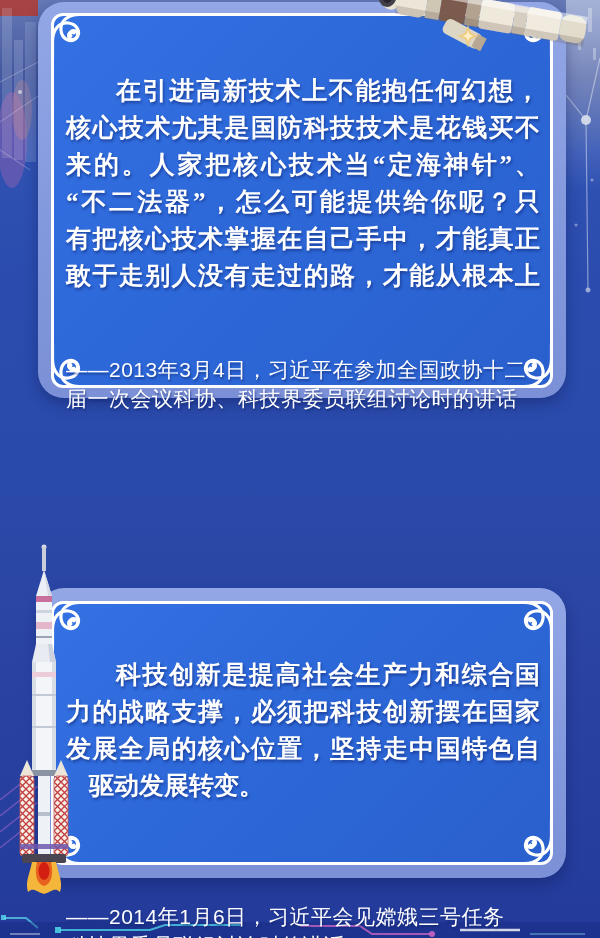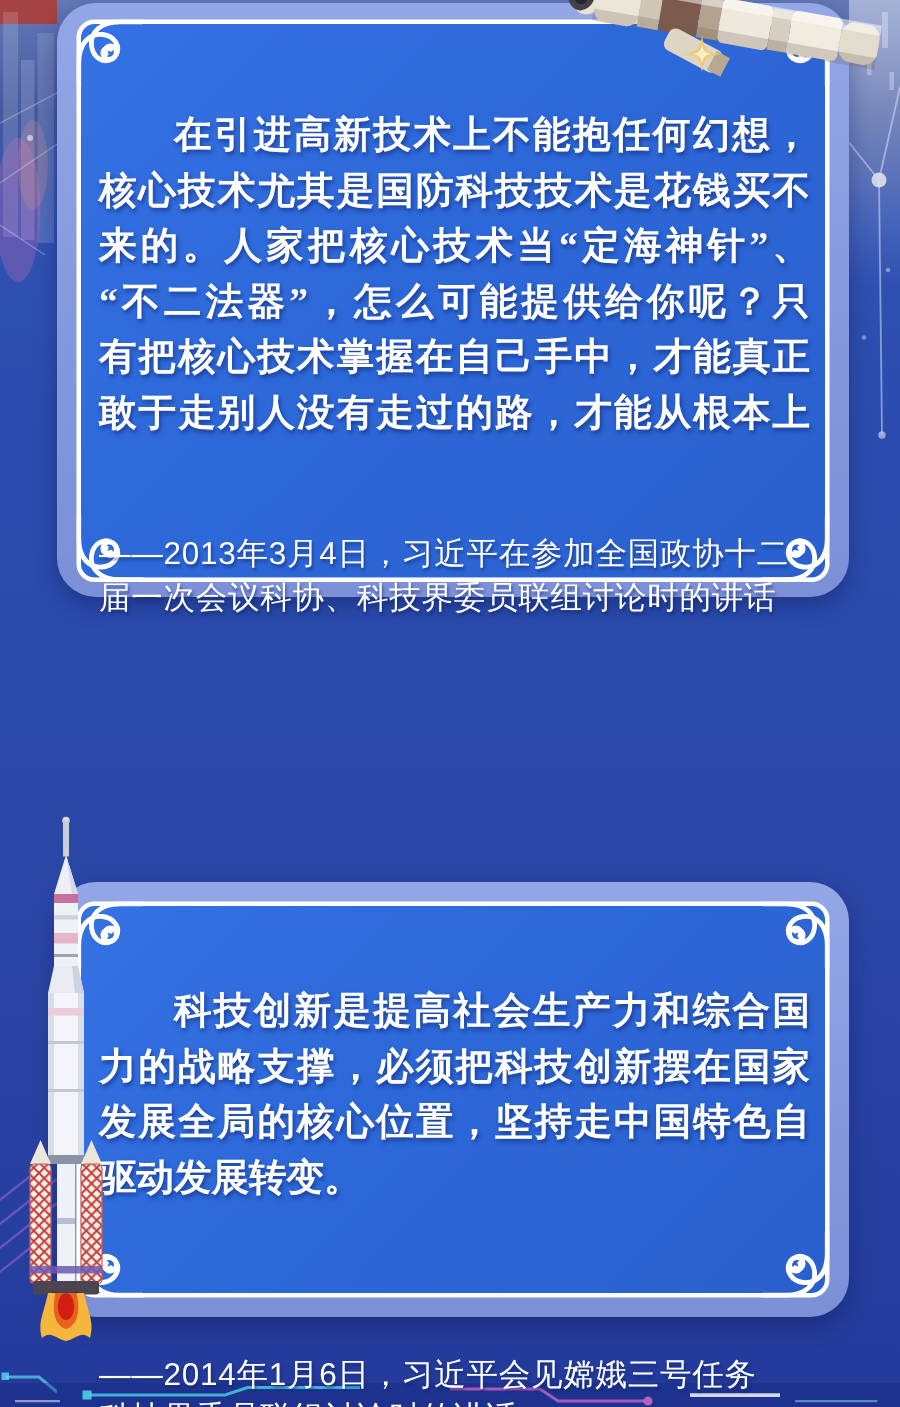--- a/index.html
+++ b/index.html
@@ -38,21 +38,21 @@
   .quote{left:12px;right:10px;font-family:"Liberation Serif","DejaVu Serif",serif;}
   .card1 .quote{top:56px;}
   .card2 .quote{top:52px;}
   .qline{
     position:relative;display:block;width:100%;height:37px;line-height:37px;
     font-size:25px;font-weight:700;color:#ffffff;white-space:nowrap;
     text-align:justify;text-align-last:justify;
     text-shadow:1px 2px 3px rgba(14,34,108,.6);
   }
   .qline.first{text-indent:50px;}
-  .qline.short{text-align-last:left;}
+  .qline.short{text-align-last:left;padding-left:23px;}
   .attr{
     left:12px;right:10px;color:#ffffff;font-weight:400;
     font-size:21px;line-height:29px;letter-spacing:.5px;
     text-shadow:1px 2px 2px rgba(14,34,108,.55);
   }
   .card1 .attr{top:339px;}
   .card2 .attr{top:298px;}
   .attr div{position:relative;white-space:nowrap;}
 
   

